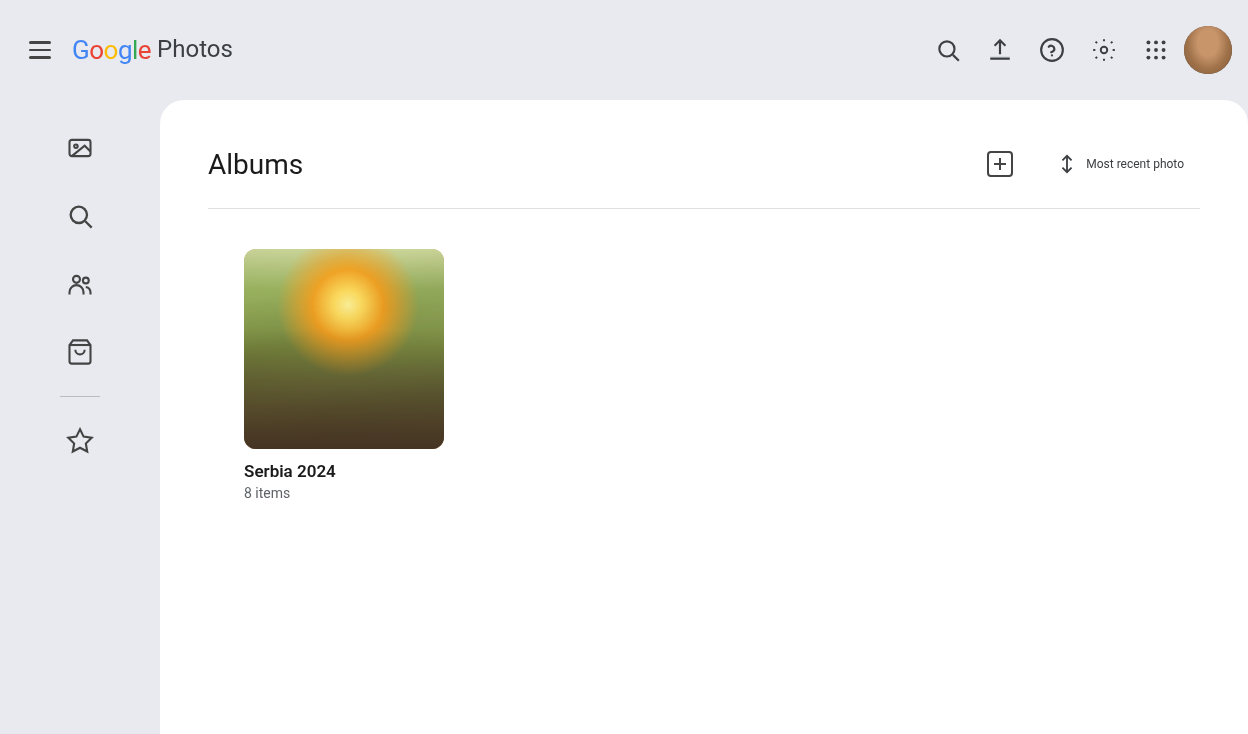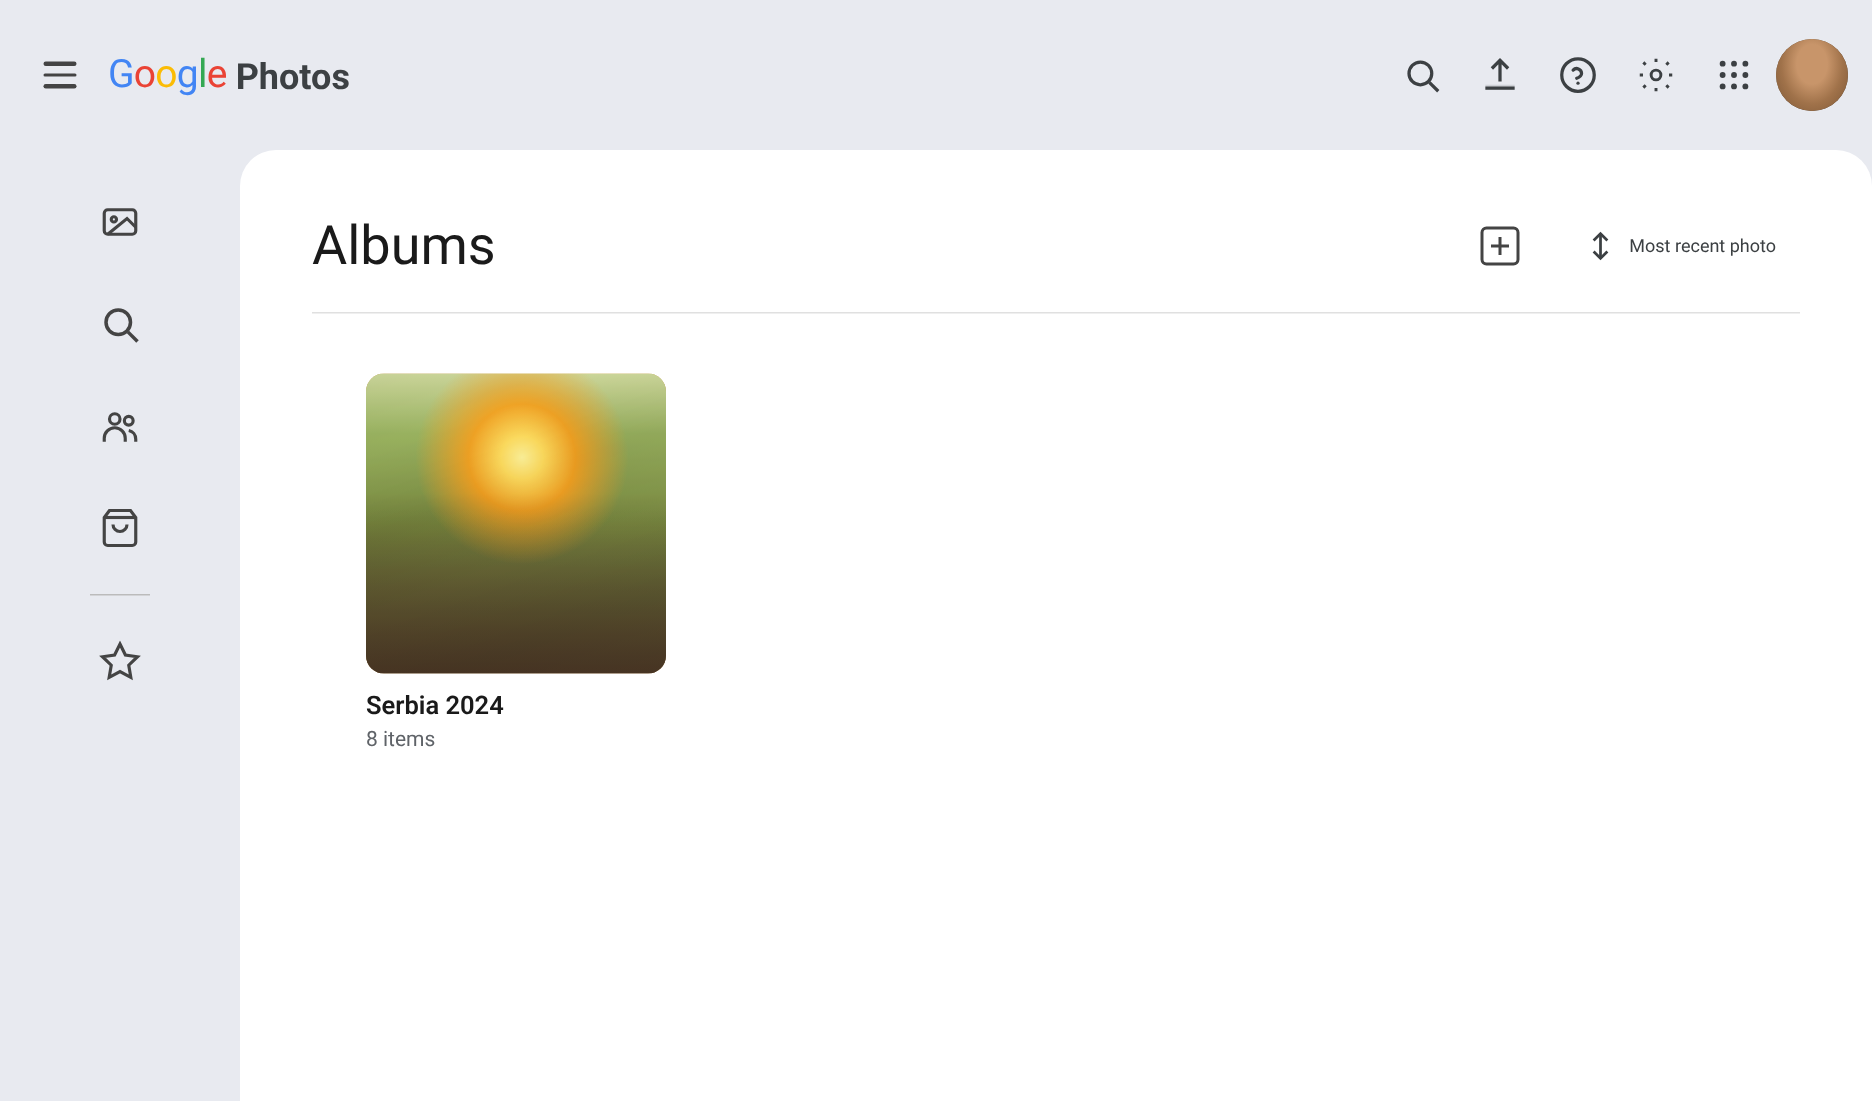--- a/index.html
+++ b/index.html
@@ -43,39 +43,39 @@
     .hamburger-icon span {
       display: block;
       width: 22px;
       height: 2.5px;
       background: #444;
       border-radius: 2px;
     }
 
     .logo {
       display: flex;
-      align-items: flex-end;
+      align-items: flex-start;
       gap: 4px;
       margin-right: auto;
       text-decoration: none;
     }
 
     .logo-google {
       font-size: 26px;
       font-weight: 400;
       letter-spacing: -0.5px;
     }
     .g-blue { color: #4285F4; }
     .g-red { color: #EA4335; }
     .g-yellow { color: #FBBC05; }
     .g-green { color: #34A853; }
 
     .logo-photos {
       font-size: 24px;
-      font-weight: 700;
+      font-weight: 400;
       color: #3c4043;
       margin-left: 2px;
     }
 
     .header-actions {
       display: flex;
       align-items: center;
       gap: 4px;
     }
 
@@ -177,21 +177,21 @@
     }
 
     .albums-header {
       display: flex;
       align-items: center;
       padding: 40px 48px 20px 48px;
       gap: 16px;
     }
 
     .albums-title {
-      font-size: 36px;
+      font-size: 28px;
       font-weight: 400;
       color: #1a1a1a;
       flex: 1;
     }
 
     .add-album-btn {
       width: 48px;
       height: 48px;
       display: flex;
       align-items: center;

